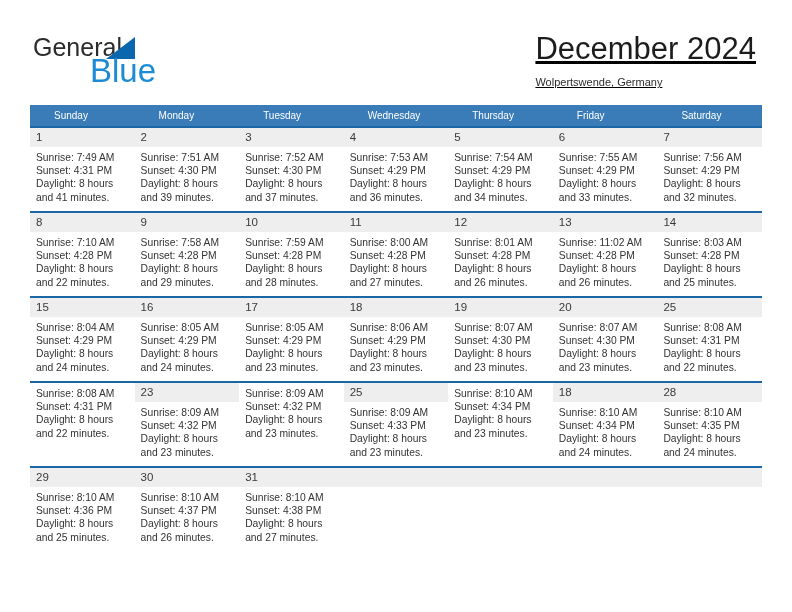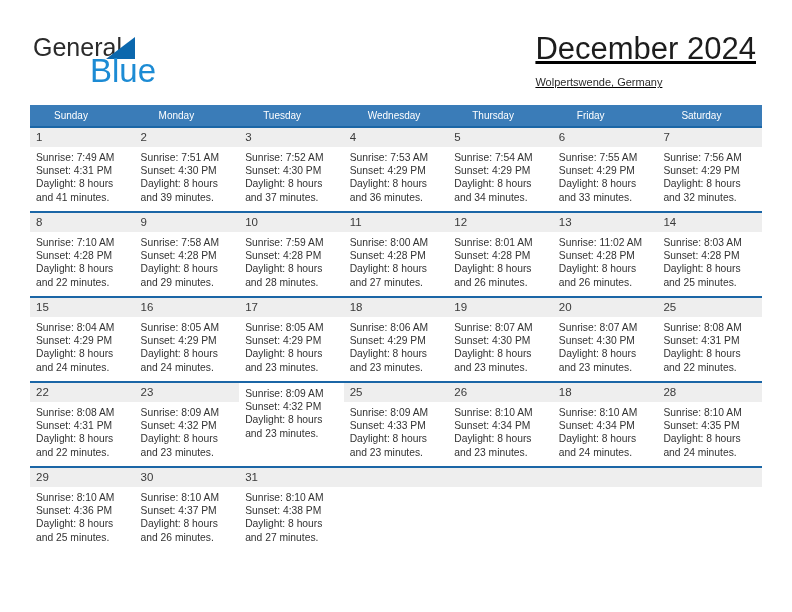--- a/index.html
+++ b/index.html
@@ -379,21 +379,20 @@
                 <div>Daylight: 8 hours</div>
                 <div>and 22 minutes.</div>
               </div>
             </div>
           </div>
         </div>
         <div class="week-row">
           <div class="week-sep"></div>
           <div class="week-body">
             <div class="day-cell">
-              <div class="day-number-band">22</div>
               <div class="day-info">
                 <div>Sunrise: 8:08 AM</div>
                 <div>Sunset: 4:31 PM</div>
                 <div>Daylight: 8 hours</div>
                 <div>and 22 minutes.</div>
               </div>
             </div>
             <div class="day-cell">
               <div class="day-number-band">23</div>
               <div class="day-info">
@@ -414,21 +413,20 @@
             <div class="day-cell">
               <div class="day-number-band">25</div>
               <div class="day-info">
                 <div>Sunrise: 8:09 AM</div>
                 <div>Sunset: 4:33 PM</div>
                 <div>Daylight: 8 hours</div>
                 <div>and 23 minutes.</div>
               </div>
             </div>
             <div class="day-cell">
-              <div class="day-number-band">26</div>
               <div class="day-info">
                 <div>Sunrise: 8:10 AM</div>
                 <div>Sunset: 4:34 PM</div>
                 <div>Daylight: 8 hours</div>
                 <div>and 23 minutes.</div>
               </div>
             </div>
             <div class="day-cell">
               <div class="day-number-band">18</div>
               <div class="day-info">

